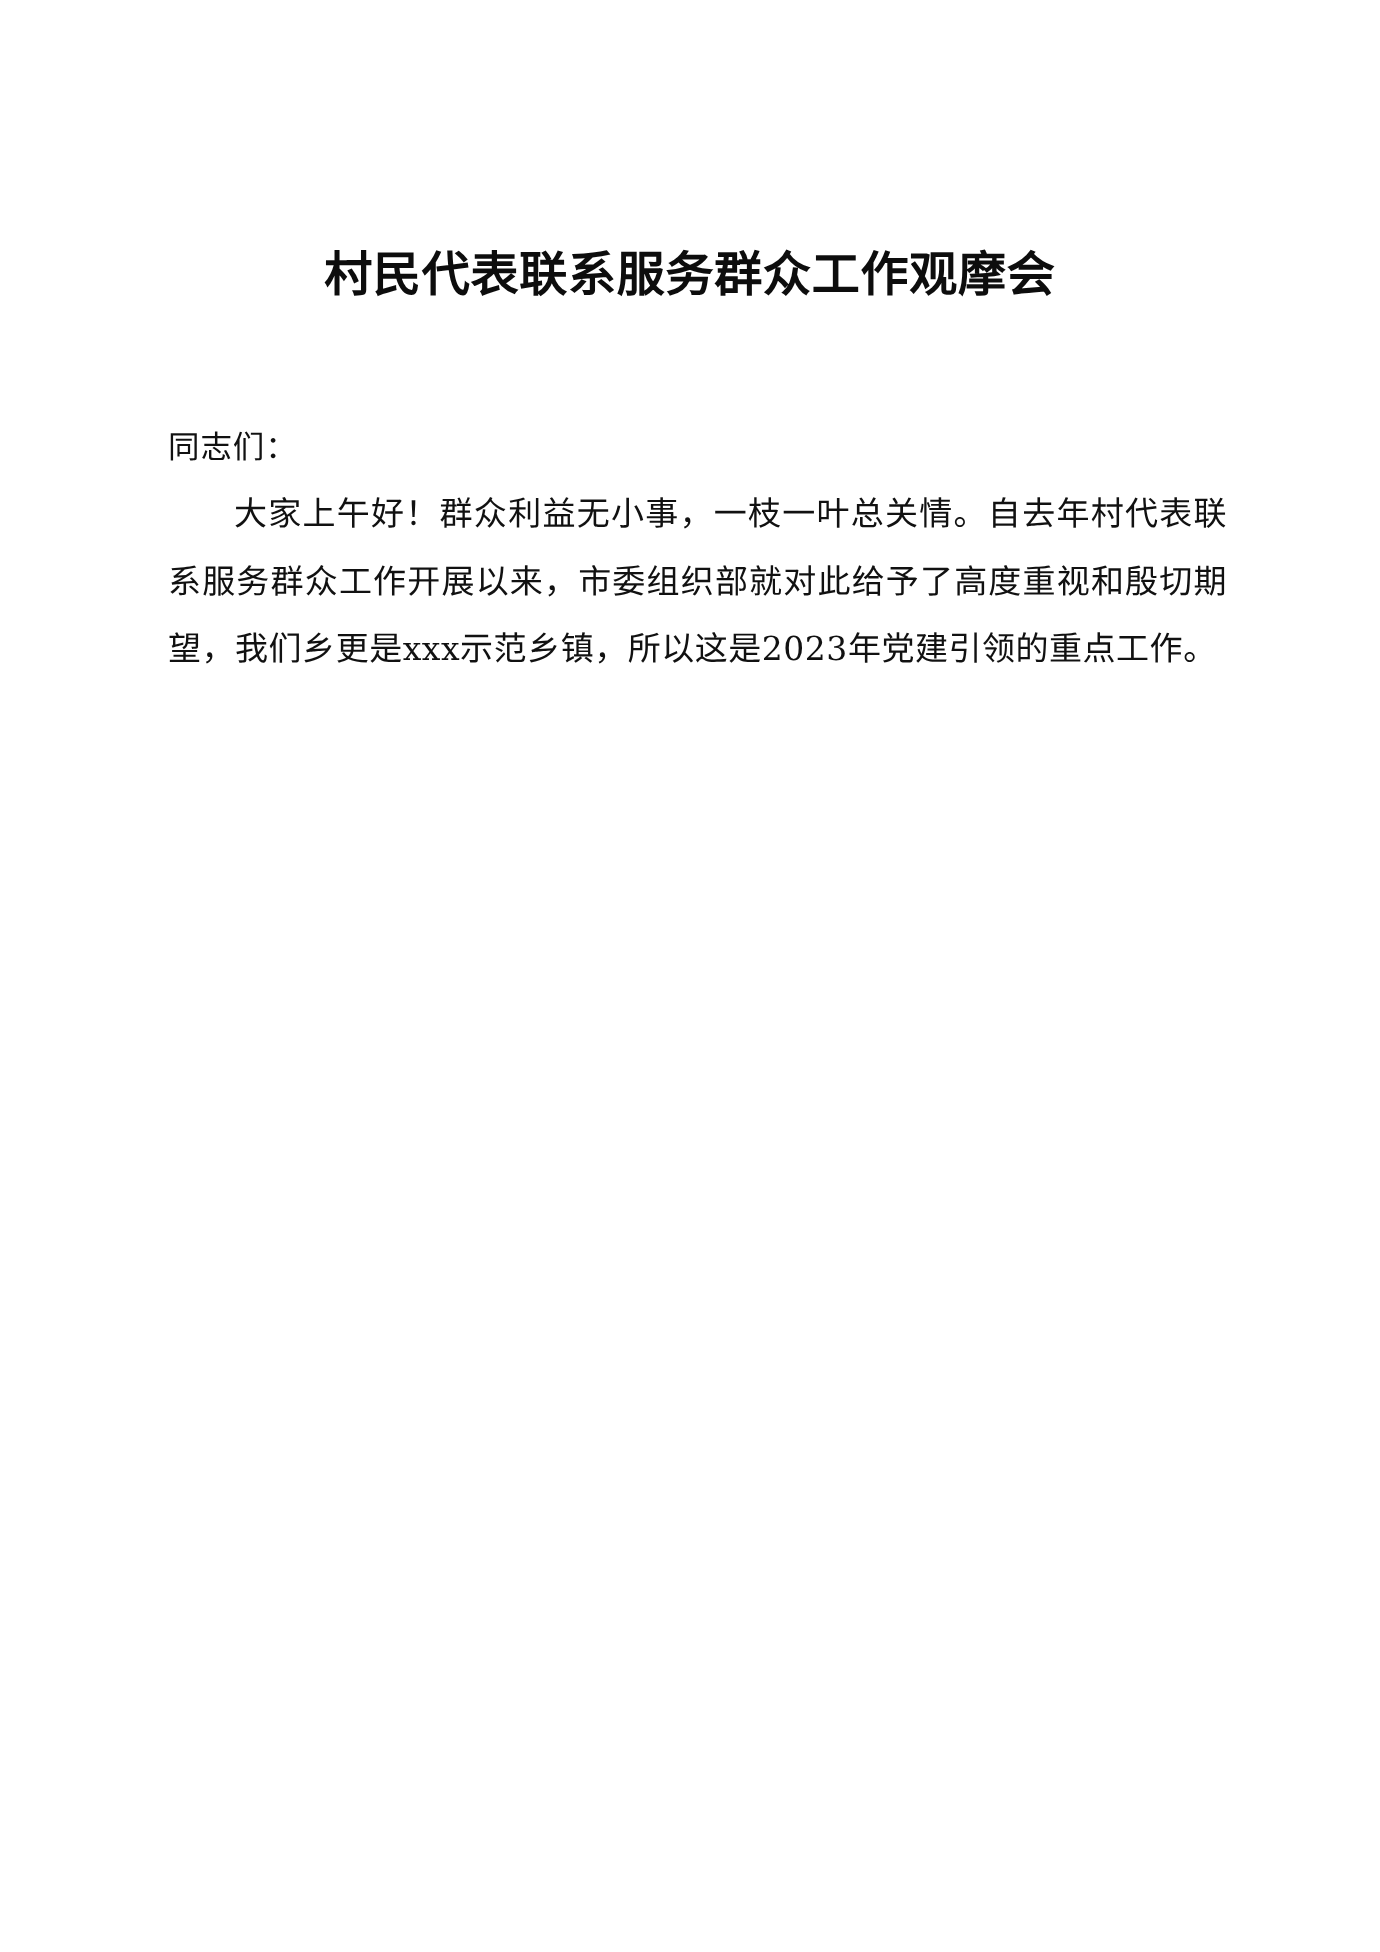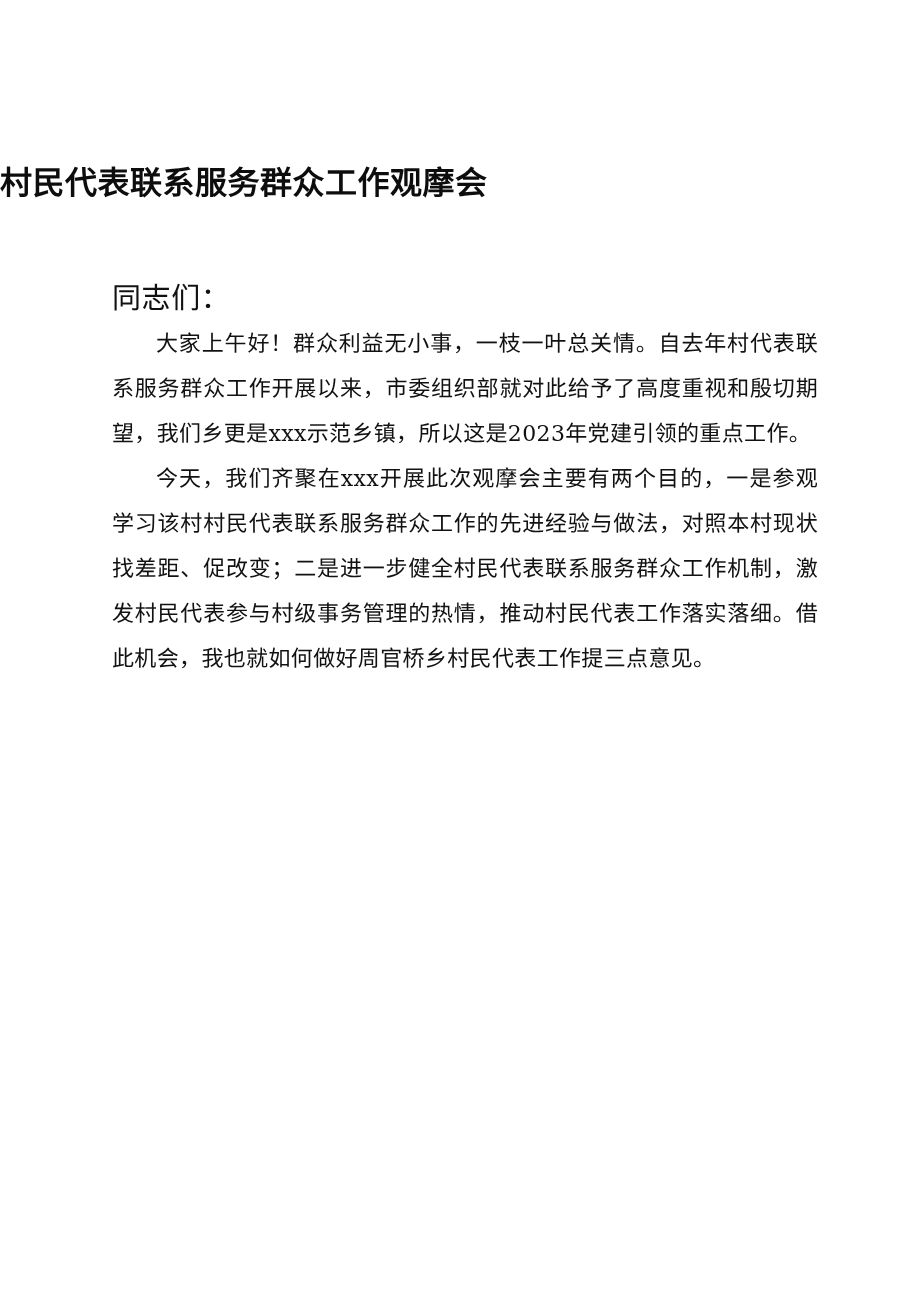--- a/index.html
+++ b/index.html
@@ -21,21 +21,21 @@
     color: #111111;
     -webkit-font-smoothing: antialiased;
   }
 
   
   .doc-title {
     position: absolute;
     left: 0;
     right: 0;
     top: 158px;
-    text-align: left;
+    text-align: center;
   }
 
   .doc-title .title-line {
     display: block;
     font-family: "DejaVu Sans", "Liberation Sans", sans-serif;
     font-weight: 700;
     font-size: 32px;
     line-height: 50px;
     letter-spacing: 0.5px;
     color: #0d0d0d;
@@ -48,21 +48,21 @@
 
   
   .doc-body {
     position: absolute;
     left: 112px;
     top: 276px;
     width: 706px;
   }
 
   .salutation {
-    font-size: 29px;
+    font-size: 21px;
     line-height: 45px;
     letter-spacing: 0.6px;
     margin: 0 0 0 0;
     text-align: left;
     white-space: nowrap;
   }
 
   .para {
     font-size: 22px;
     line-height: 45px;
@@ -93,17 +93,16 @@
     <span class="title-line title-line-1">村民代表联系服务群众工作观摩会</span>
   </div>
 
   <div class="doc-body">
 
     <p class="salutation">同志们：</p>
 
     <p class="para">大家上午好！群众利益无小事，一枝一叶总关情。自去年村代表联系服务群众工作开展以来，市委组织部就对此给予了高度重视和殷切期望，我们乡更是xxx示范乡镇，所以这是2023年党建引领的重点工作。</p>
 
 
-    <p class="para">今天，我们齐聚在xxx开展此次观摩会主要有两个目的，一是参观学习该村村民代表联系服务群众工作的先进经验与做法，对照本村现状找差距、促改变；二是进一步健全村民代表联系服务群众工作机制，激发村民代表参与村级事务管理的热情，推动村民代表工作落实落细。借此机会，我也就如何做好周官桥乡村民代表工作提三点意见。</p>
 
   </div>
 
 </div>
 
 </body></html>

